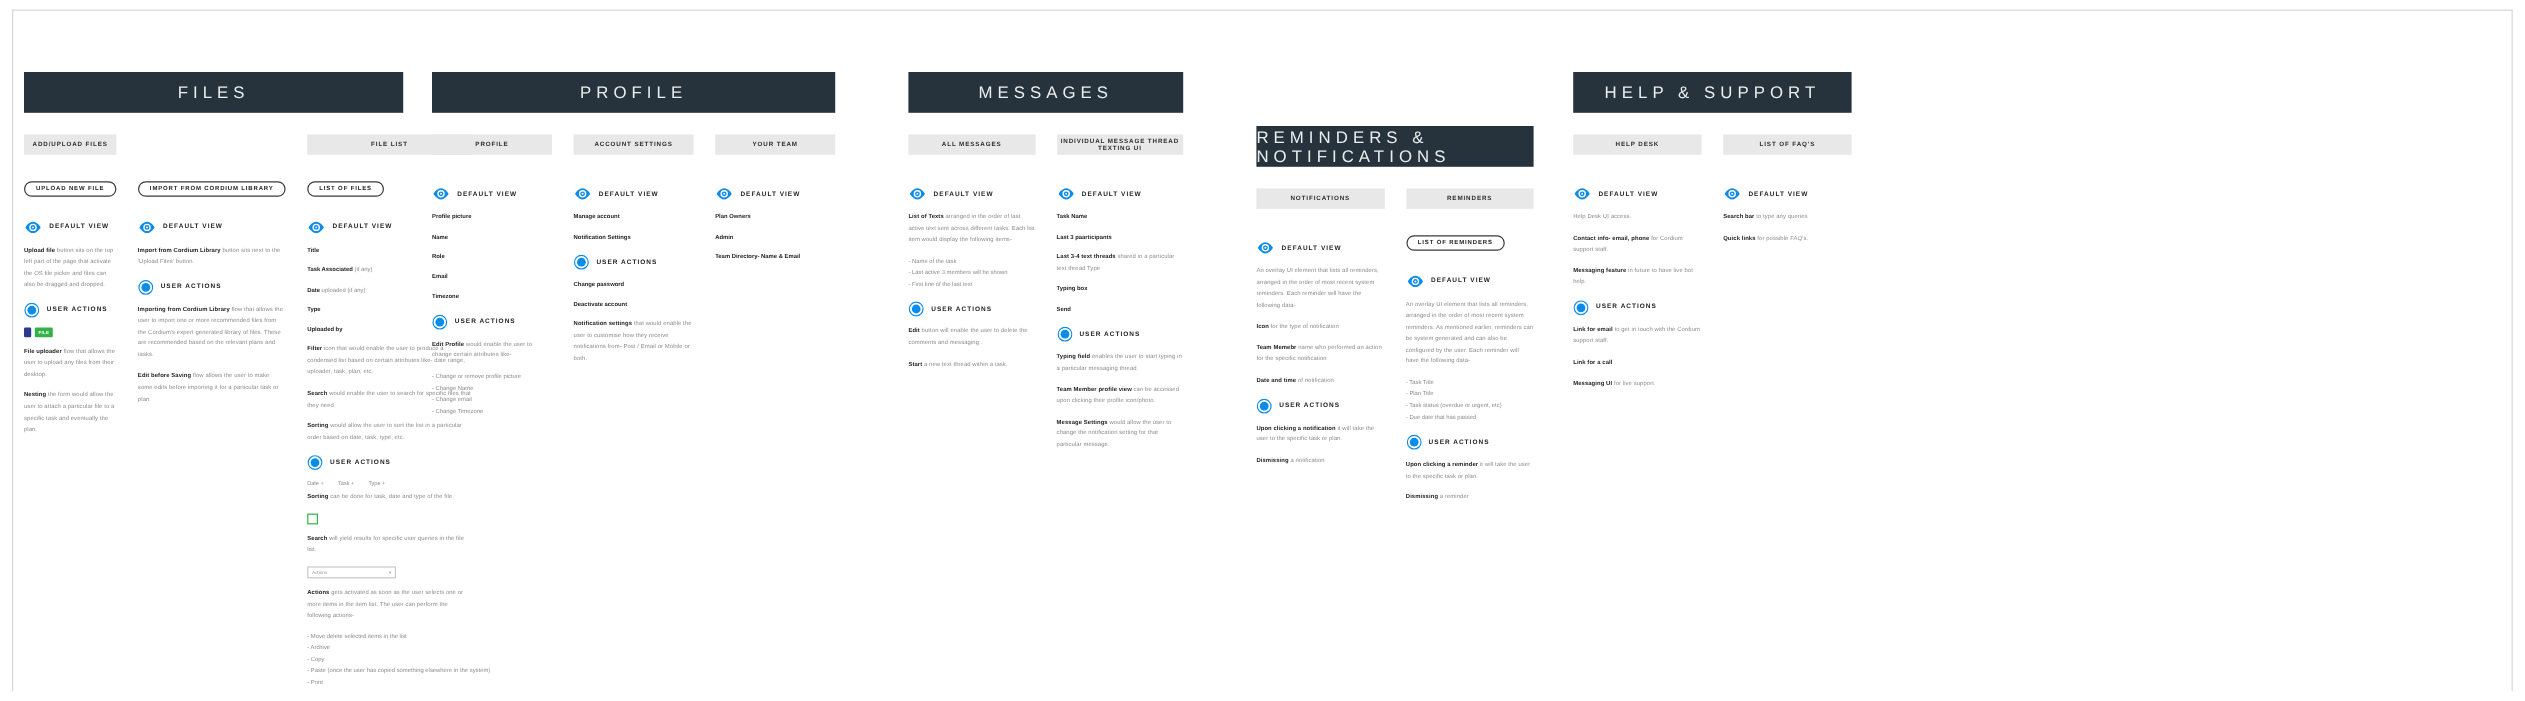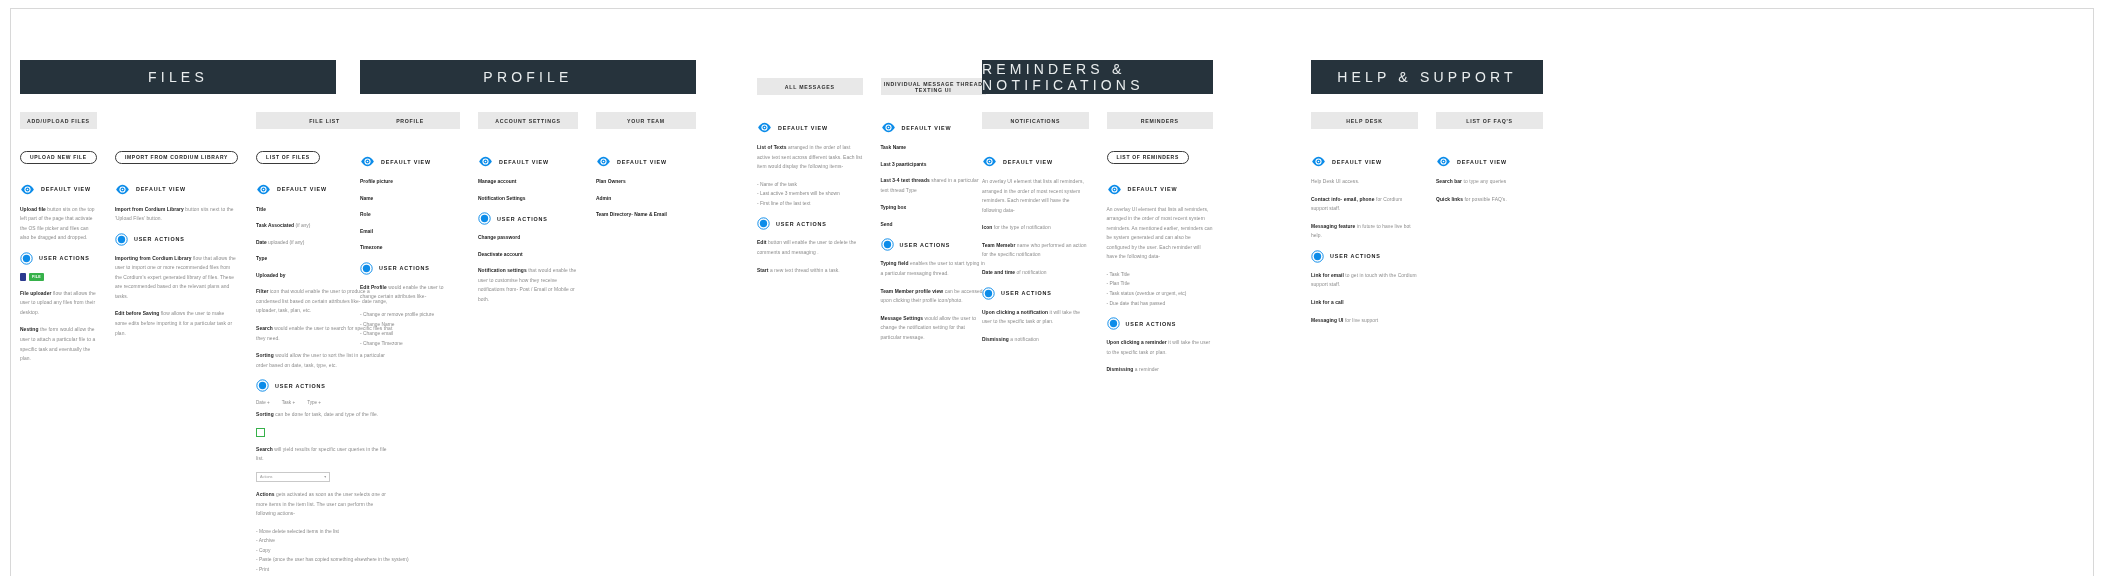--- a/index.html
+++ b/index.html
@@ -255,20 +255,21 @@
                 <span class="marker-label">DEFAULT VIEW</span>
               </div>
               <div class="field"><b>Plan Owners</b><span></span></div>
               <div class="field"><b>Admin</b><span></span></div>
               <div class="field"><b>Team Directory- Name &amp; Email</b><span></span></div>
             </div>
           </div>
         </div>
       </div>
       <div class="section" style="left:757px;width:229px;">
+        <div class="sec-header">MESSAGES</div>
         <div class="cols">
           <div class="col">
             <div class="col-chip" style="">ALL MESSAGES</div>
             <div class="col-body">
               <div class="marker">
                 <svg class="eye-icon" viewBox="0 0 32 32">
                   <path d="M16 6C8 6 2.5 16 2.5 16S8 26 16 26s13.5-10 13.5-10S24 6 16 6z" fill="#0c8ce9"></path>
                   <circle cx="16" cy="16" r="6.6" fill="#ffffff"></circle>
                   <circle cx="16" cy="16" r="4.2" fill="#0c8ce9"></circle>
                   <circle cx="16" cy="16" r="1.7" fill="#ffffff"></circle>
@@ -316,21 +317,21 @@
                 </svg>
                 <span class="marker-label">USER ACTIONS</span>
               </div>
               <p class="para"><b>Typing field</b><span> enables the user to start typing in a particular messaging thread.</span></p>
               <p class="para"><b>Team Member profile view</b><span> can be accessed upon clicking their profile icon/photo.</span></p>
               <p class="para"><b>Message Settings</b><span> would allow the user to change the notification setting for that particular message.</span></p>
             </div>
           </div>
         </div>
       </div>
-      <div class="section" style="left:982px;width:231px;">
+      <div class="section" style="left:1047px;width:231px;margin-top:45px;">
         <div class="sec-header">REMINDERS &amp; NOTIFICATIONS</div>
         <div class="cols">
           <div class="col">
             <div class="col-chip" style="">NOTIFICATIONS</div>
             <div class="col-body">
               <div class="marker">
                 <svg class="eye-icon" viewBox="0 0 32 32">
                   <path d="M16 6C8 6 2.5 16 2.5 16S8 26 16 26s13.5-10 13.5-10S24 6 16 6z" fill="#0c8ce9"></path>
                   <circle cx="16" cy="16" r="6.6" fill="#ffffff"></circle>
                   <circle cx="16" cy="16" r="4.2" fill="#0c8ce9"></circle>

